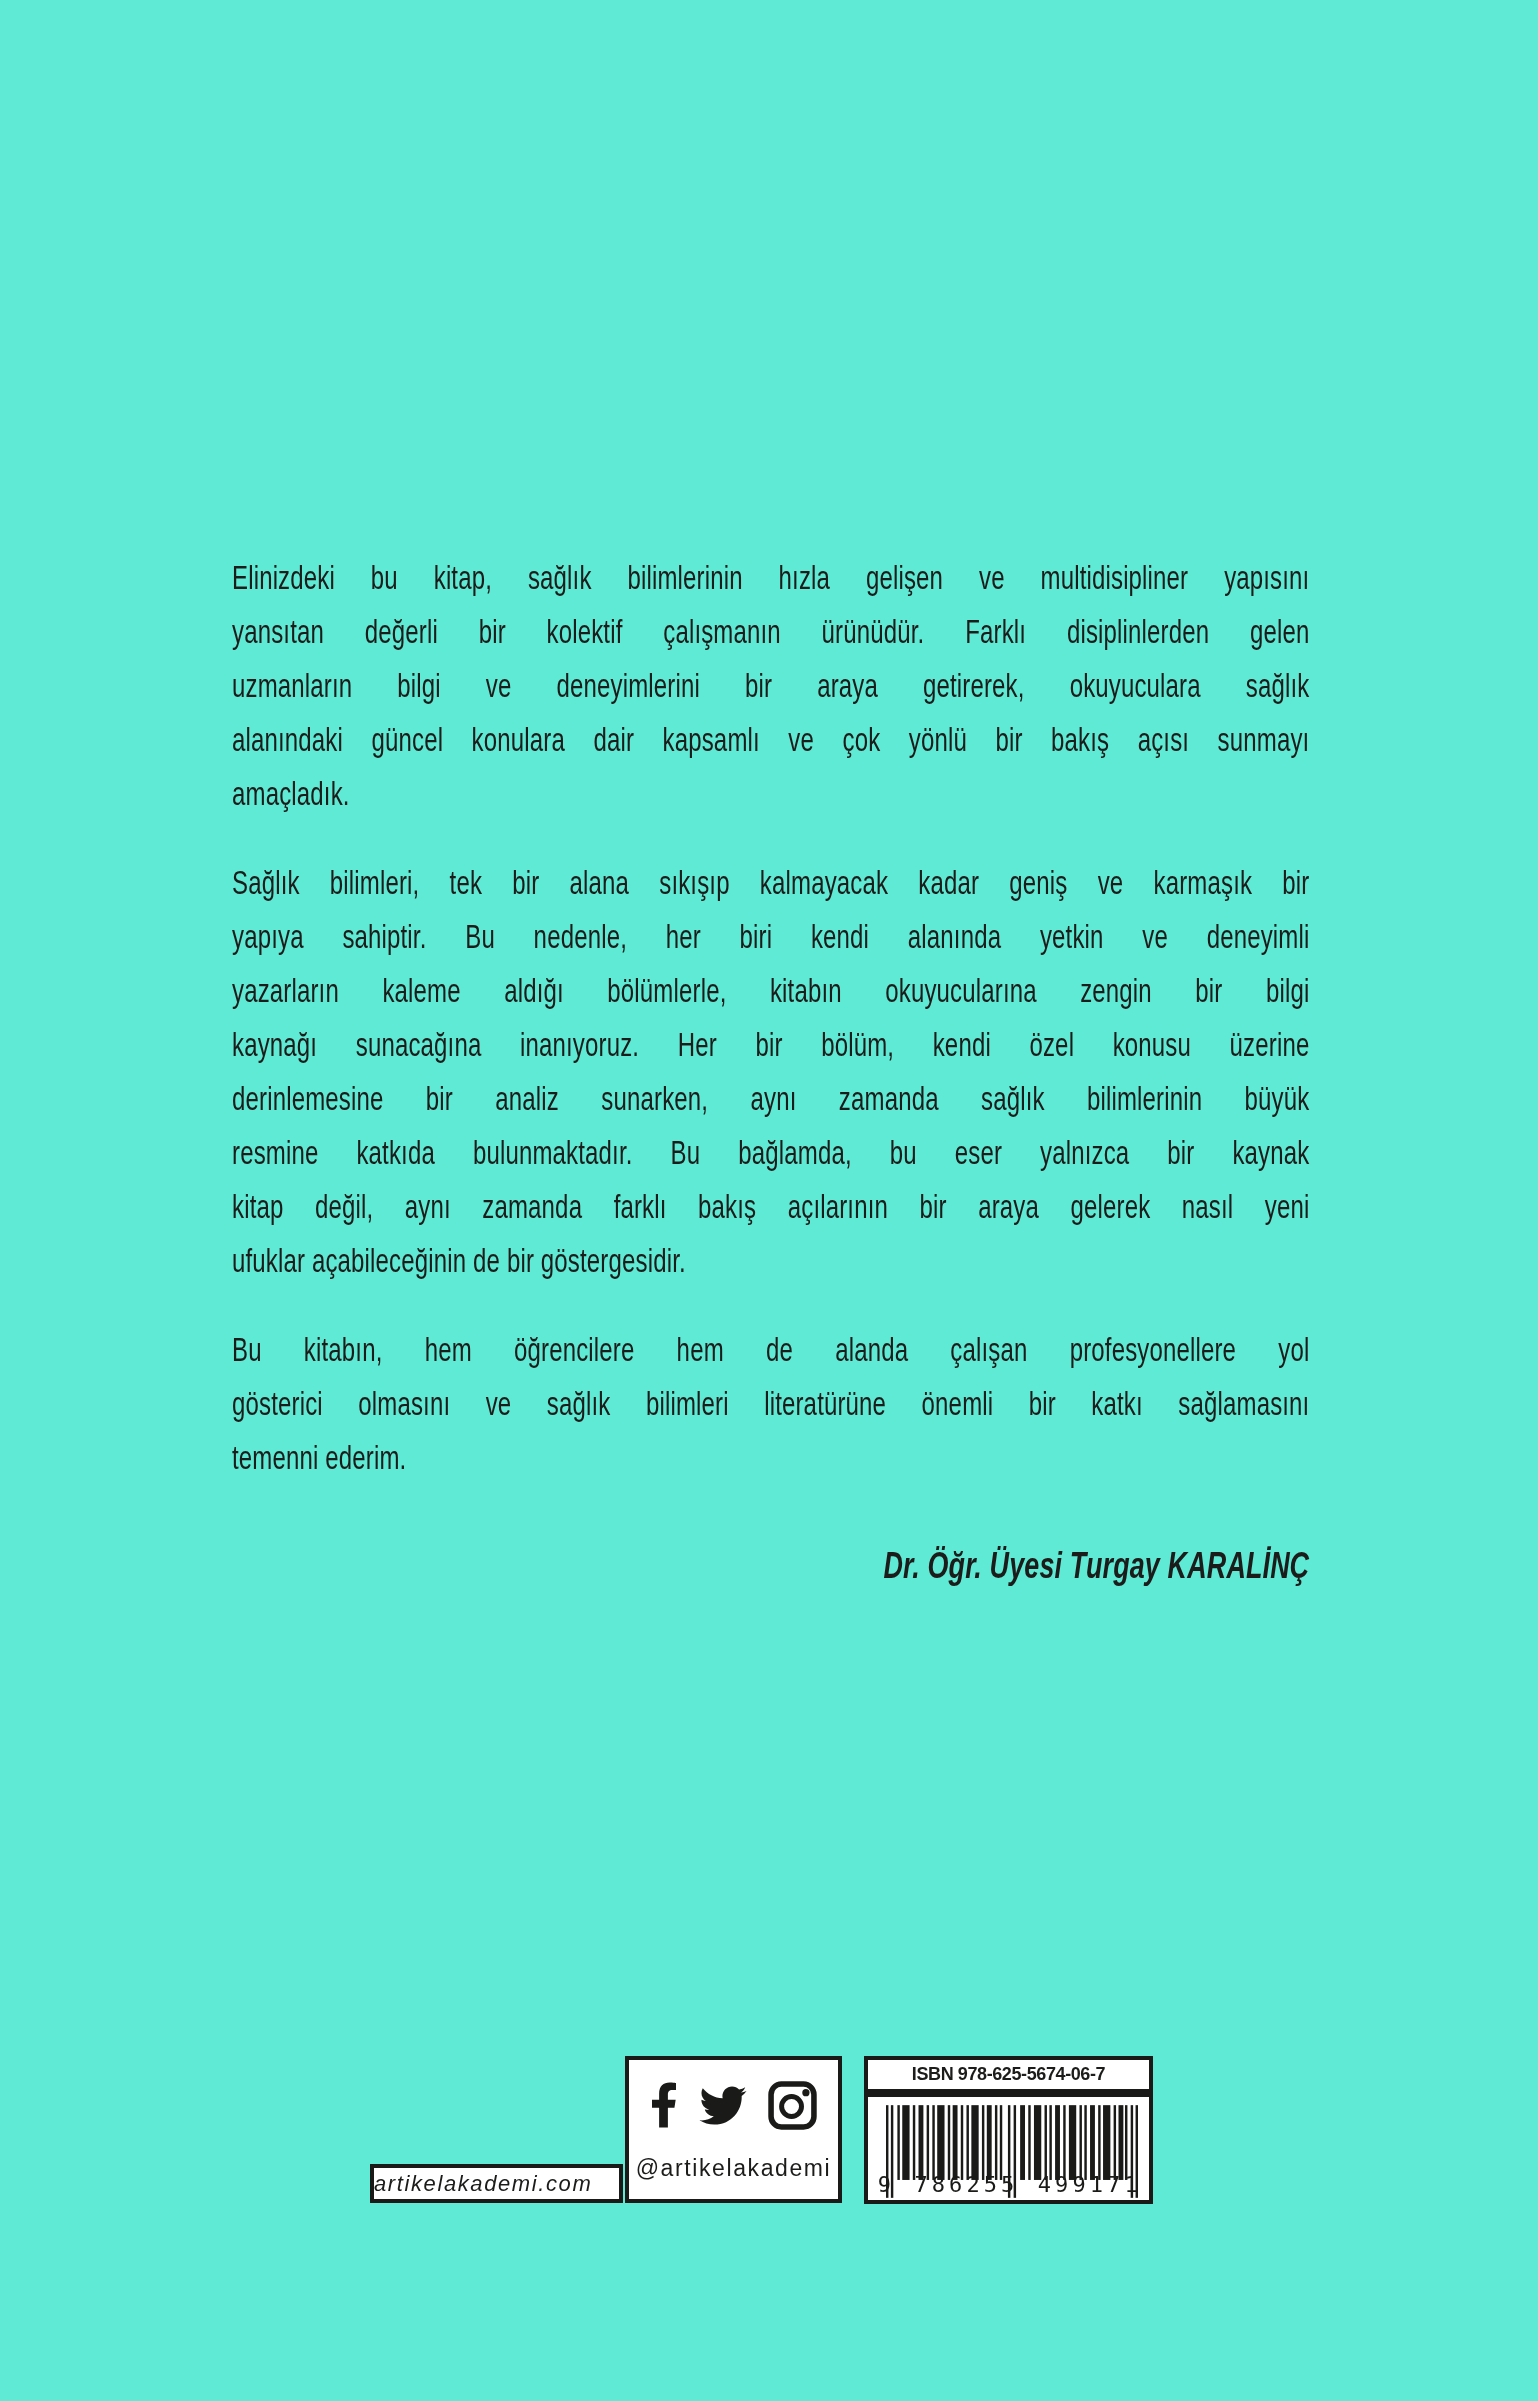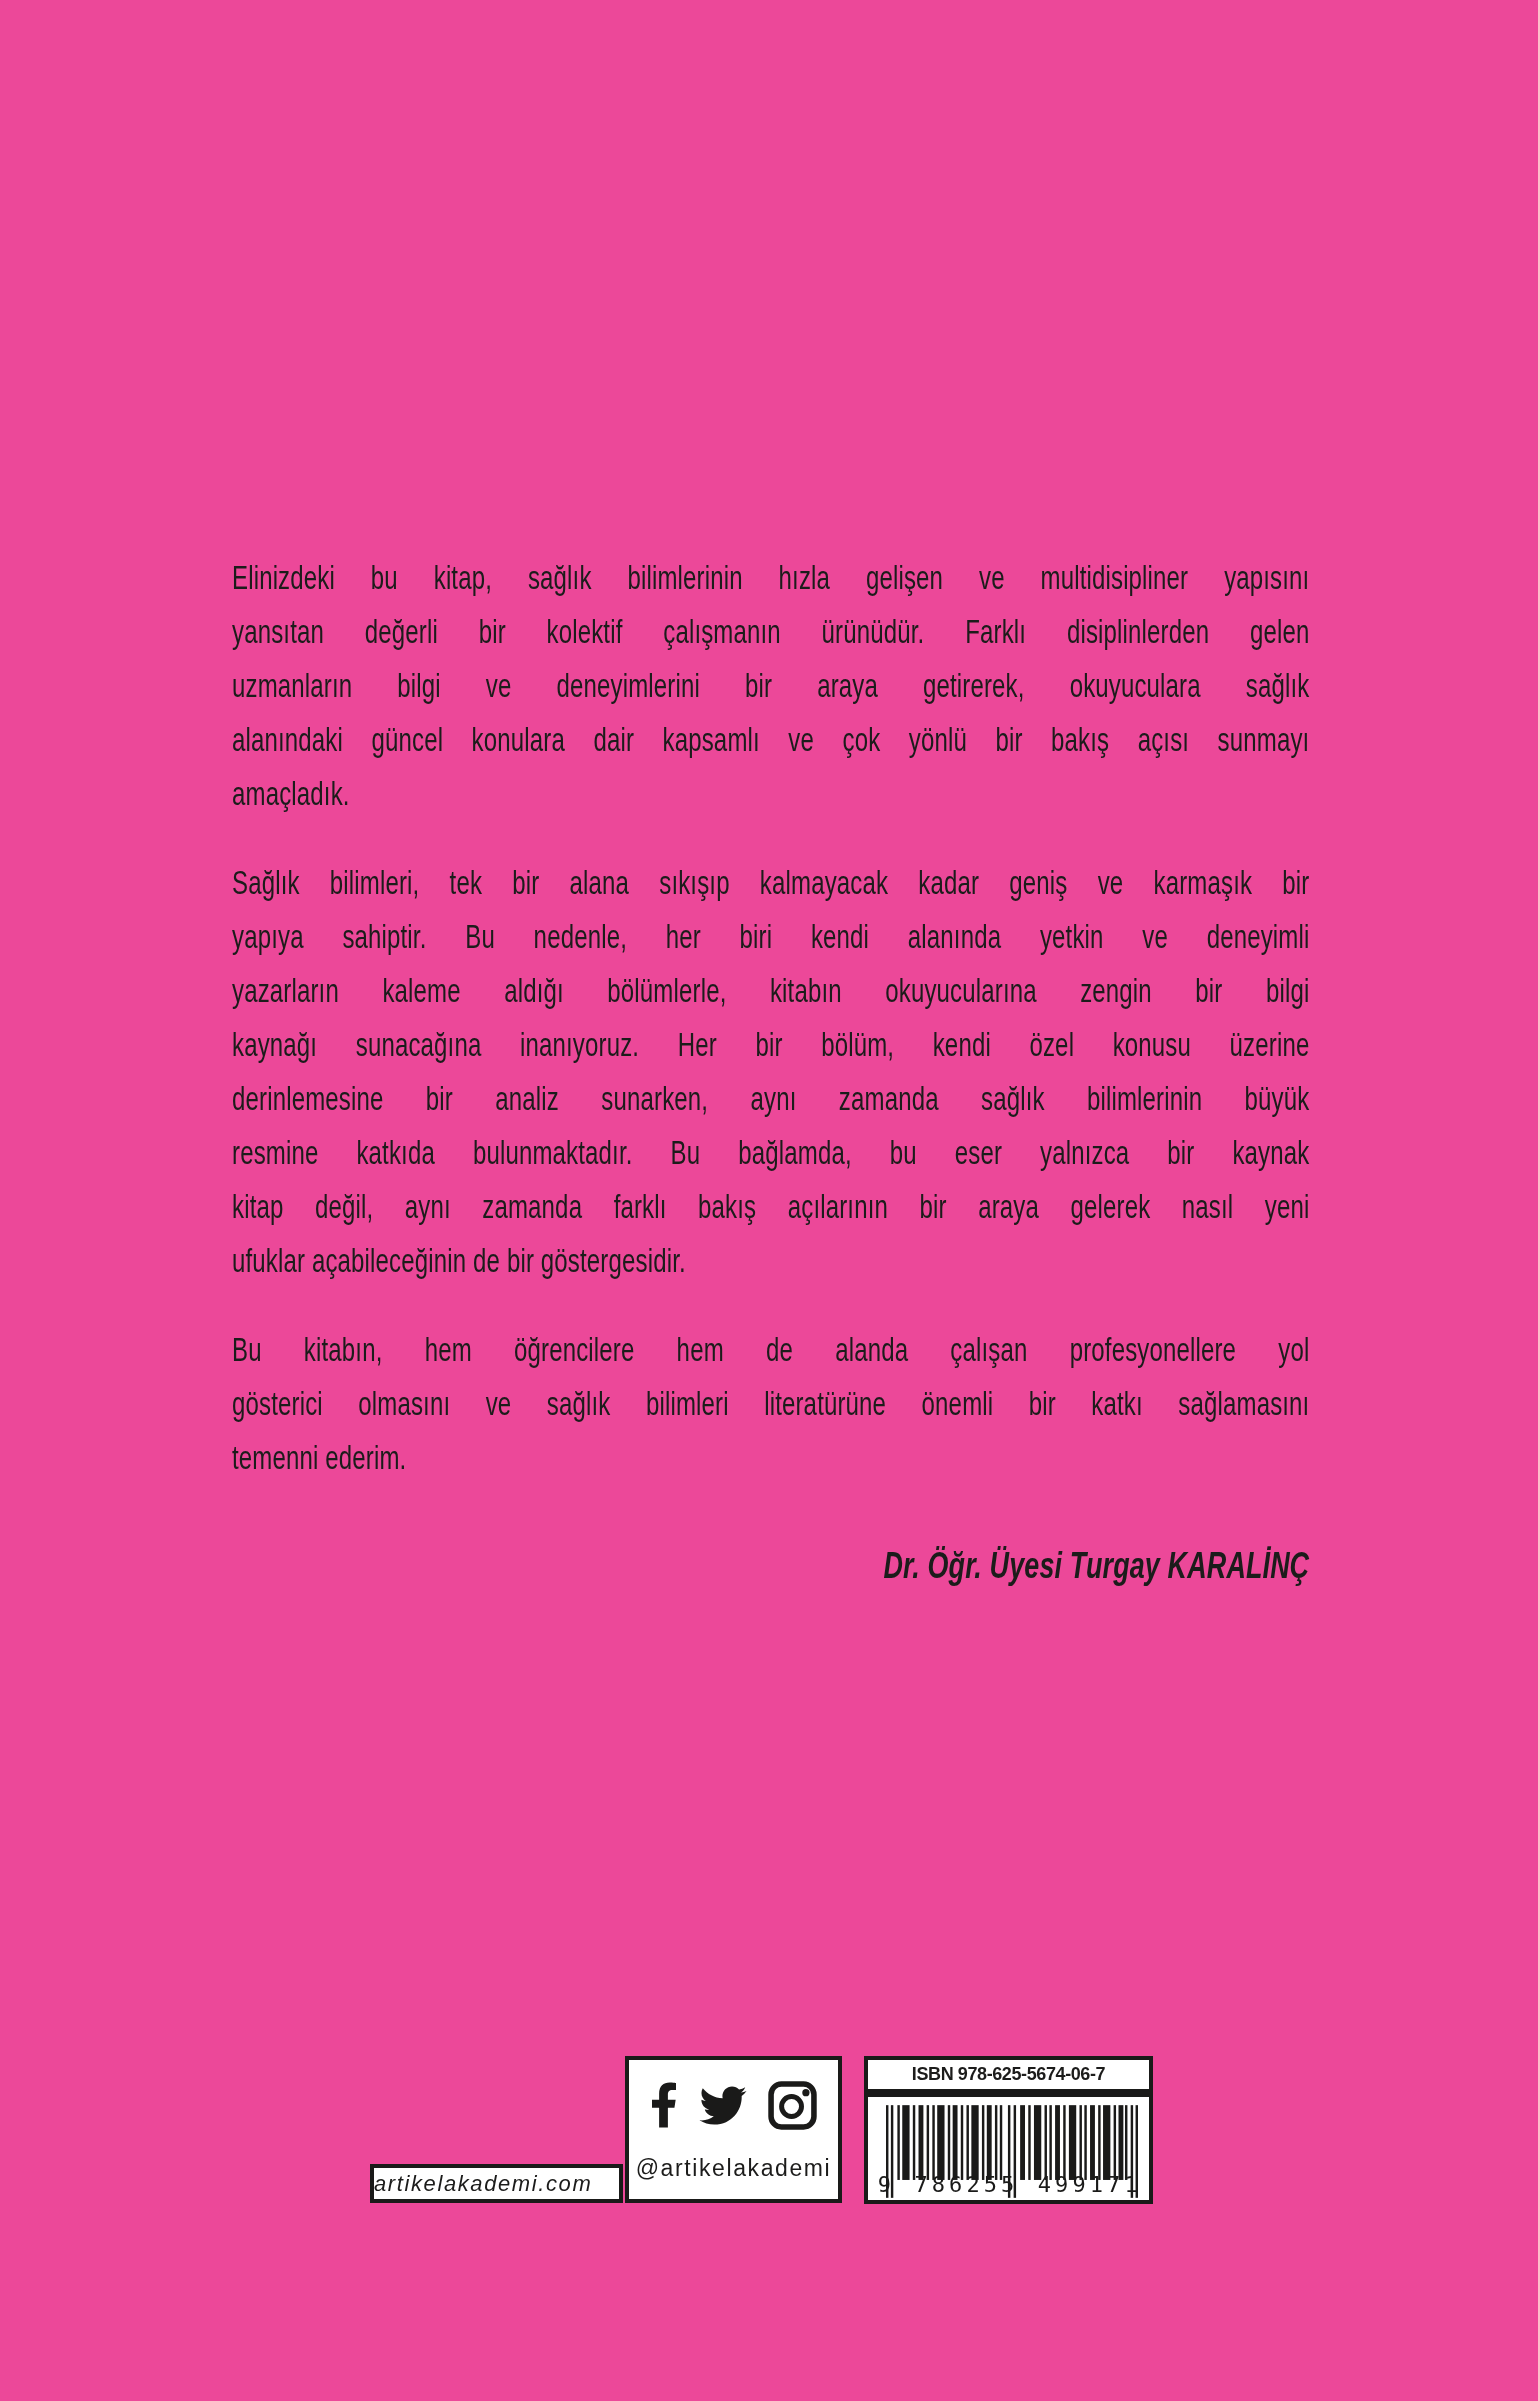--- a/index.html
+++ b/index.html
@@ -1,19 +1,19 @@
 <!DOCTYPE html>
 <html style="font-size:13px"><head>
 <meta charset="utf-8">
 <style>
   html,body{margin:0;padding:0;background:#ffffff;}
   .page{
     position:relative;
     width:1539px;height:2401px;
-    background:#ec4899;
+    background:#5eead4;
     overflow:hidden;
     font-family:"Liberation Sans",sans-serif;
     color:#1c1c1b;
   }
 
   
   .text-block{
     position:absolute;
     left:232px;top:551px;
     width:1480px;

